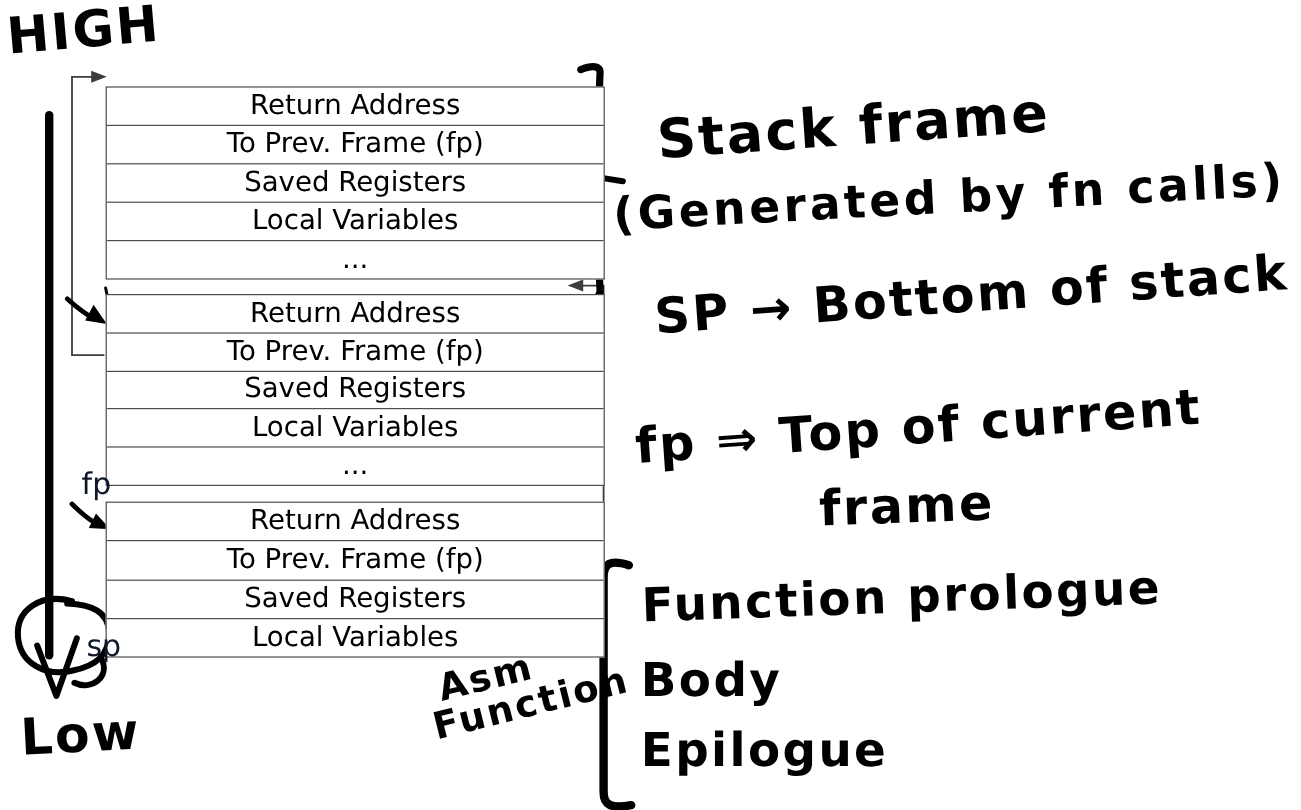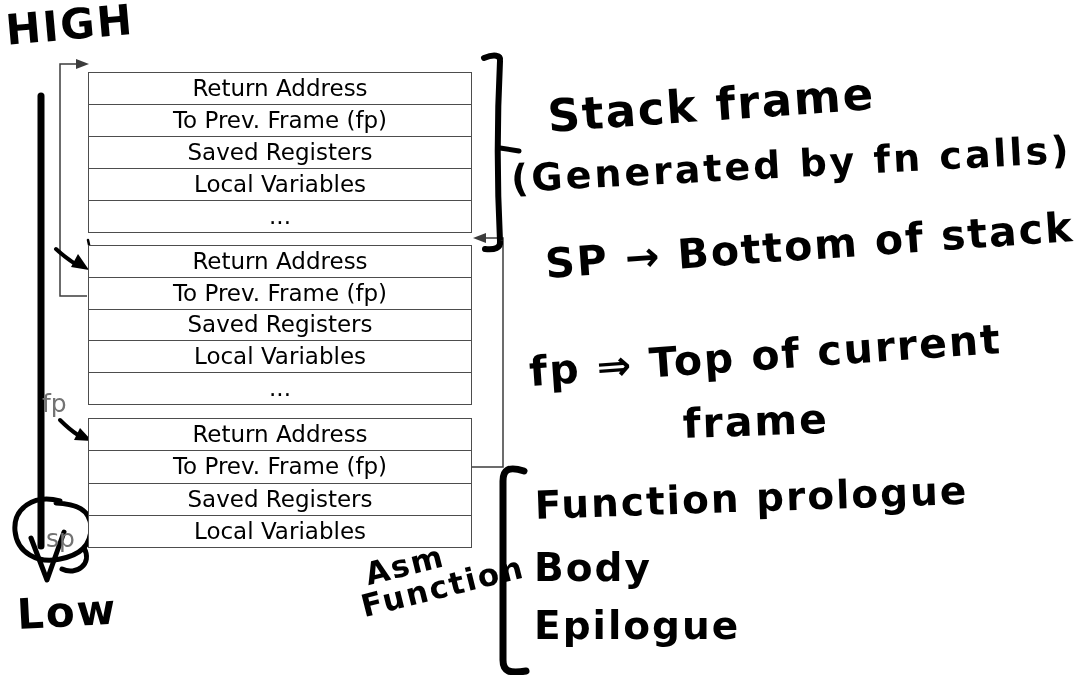--- a/index.html
+++ b/index.html
@@ -1,32 +1,32 @@
 <!DOCTYPE html>
 <html><head>
 <meta charset="utf-8">
 <style>
   html,body{margin:0;padding:0;background:#fff;}
   .canvas{
     position:relative;width:1084px;height:675px;background:#ffffff;
     overflow:hidden;font-family:"DejaVu Sans",sans-serif;color:#000;
   }
   .frame{
-    position:absolute;left:88px;width:384px;
+    position:absolute;left:88px;width:416px;
     border:1px solid #4d4d4d;background:#fff;
     display:flex;flex-direction:column;box-sizing:border-box;
   }
   .row{
     flex:1;display:flex;align-items:center;justify-content:center;
     font-size:23px;line-height:1;color:#000;
     border-bottom:1px solid #4d4d4d;white-space:nowrap;
   }
   .row:last-child{border-bottom:none;}
   .ptr-label{
-    position:absolute;font-size:25px;color:#737373;line-height:1;
+    position:absolute;font-size:25px;color:#0f172a;line-height:1;margin-left:26px;
   }
   .hw{
     position:absolute;font-family:"DejaVu Sans",sans-serif;font-weight:bold;
     color:#000;white-space:nowrap;line-height:1;transform-origin:left top;
     letter-spacing:2px;
   }
   svg.overlay{position:absolute;left:0;top:0;pointer-events:none;}
 </style>
 </head>
 <body>

